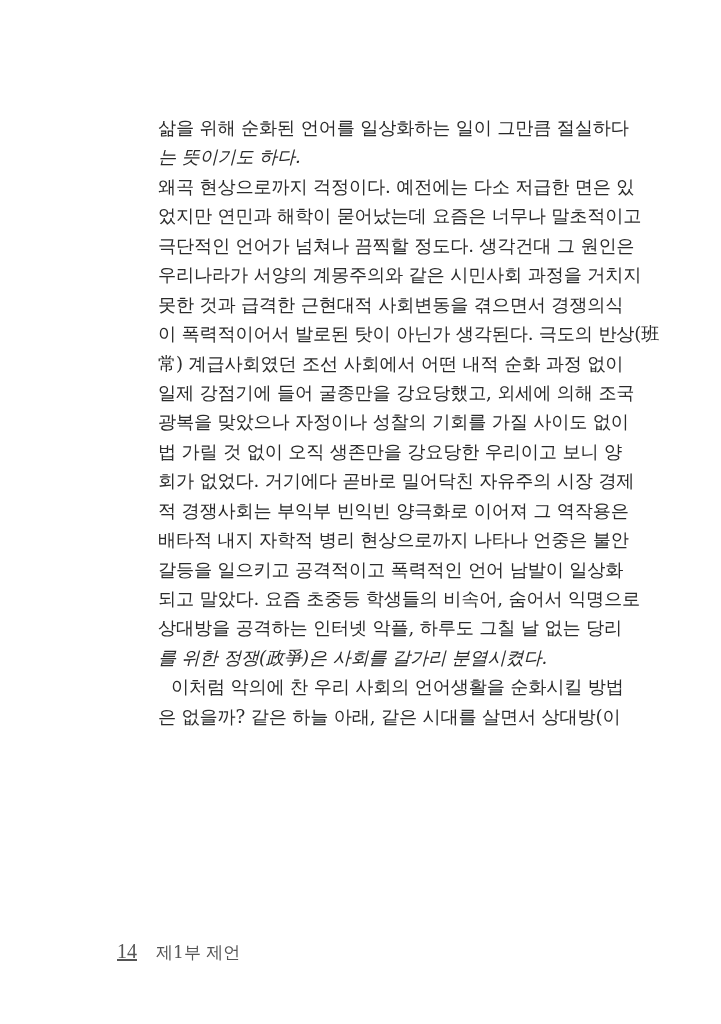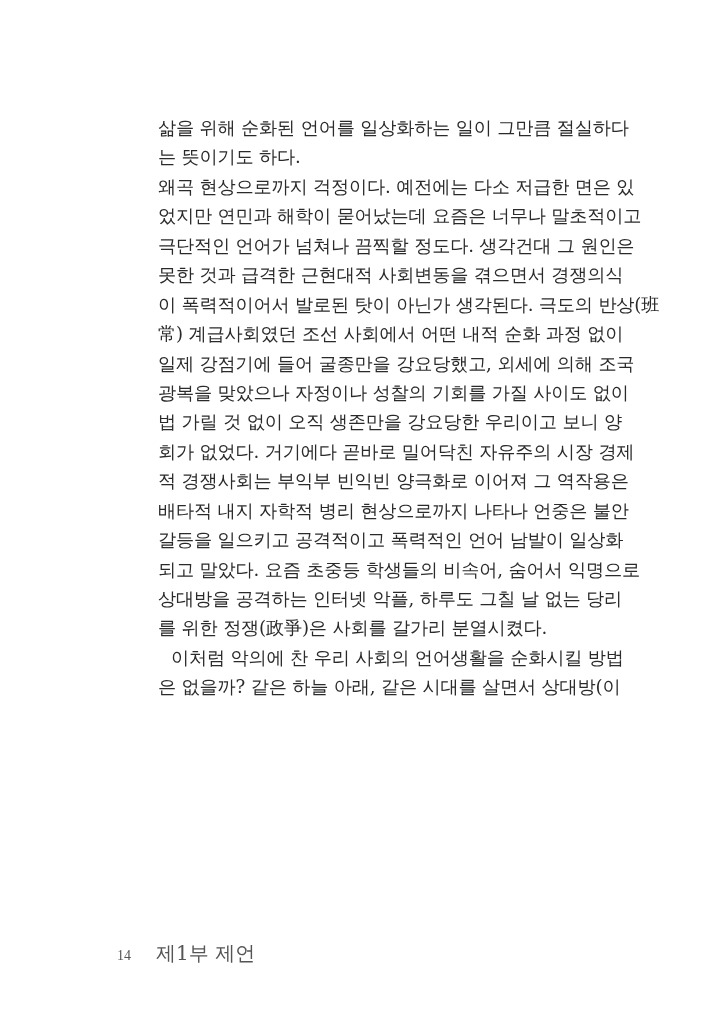--- a/index.html
+++ b/index.html
@@ -27,51 +27,54 @@
       line-height: 29.45px;
       font-size: 18.2px;
       white-space: nowrap;
       text-align: justify;
       text-align-last: justify;
       letter-spacing: -0.2px;
       margin-left: 42px;
     }
     .line.last {
       text-align-last: left;
+      font-style: italic;
     }
     .line.indent {
       padding-left: 13px;
       box-sizing: border-box;
     }
     .footer {
       position: absolute;
       left: 117px;
       top: 940px;
       font-size: 16px;
       color: #555555;
       white-space: nowrap;
     }
     .footer .page-number {
       font-family: "Liberation Serif", "DejaVu Serif", serif;
-      font-size: 14px;
-      margin-right: 20px;
+      font-size: 20px;
+      margin-right: 14px;
+      text-decoration: underline;
     }
     .footer .section-title {
-      font-size: 20px;
+      font-size: 17px;
     }
   </style>
 </head>
 <body>
 
 <div class="page-body">
   <span class="line">삶을 위해 순화된 언어를 일상화하는 일이 그만큼 절실하다</span>
   <span class="line last">는 뜻이기도 하다.</span>
   <span class="line">왜곡 현상으로까지 걱정이다. 예전에는 다소 저급한 면은 있</span>
   <span class="line">었지만 연민과 해학이 묻어났는데 요즘은 너무나 말초적이고</span>
   <span class="line">극단적인 언어가 넘쳐나 끔찍할 정도다. 생각건대 그 원인은</span>
+  <span class="line">우리나라가 서양의 계몽주의와 같은 시민사회 과정을 거치지</span>
   <span class="line">못한 것과 급격한 근현대적 사회변동을 겪으면서 경쟁의식</span>
   <span class="line">이 폭력적이어서 발로된 탓이 아닌가 생각된다. 극도의 반상(班</span>
   <span class="line">常) 계급사회였던 조선 사회에서 어떤 내적 순화 과정 없이</span>
   <span class="line">일제 강점기에 들어 굴종만을 강요당했고, 외세에 의해 조국</span>
   <span class="line">광복을 맞았으나 자정이나 성찰의 기회를 가질 사이도 없이</span>
   <span class="line">법 가릴 것 없이 오직 생존만을 강요당한 우리이고 보니 양</span>
   <span class="line">회가 없었다. 거기에다 곧바로 밀어닥친 자유주의 시장 경제</span>
   <span class="line">적 경쟁사회는 부익부 빈익빈 양극화로 이어져 그 역작용은</span>
   <span class="line">배타적 내지 자학적 병리 현상으로까지 나타나 언중은 불안</span>
   <span class="line">갈등을 일으키고 공격적이고 폭력적인 언어 남발이 일상화</span>

